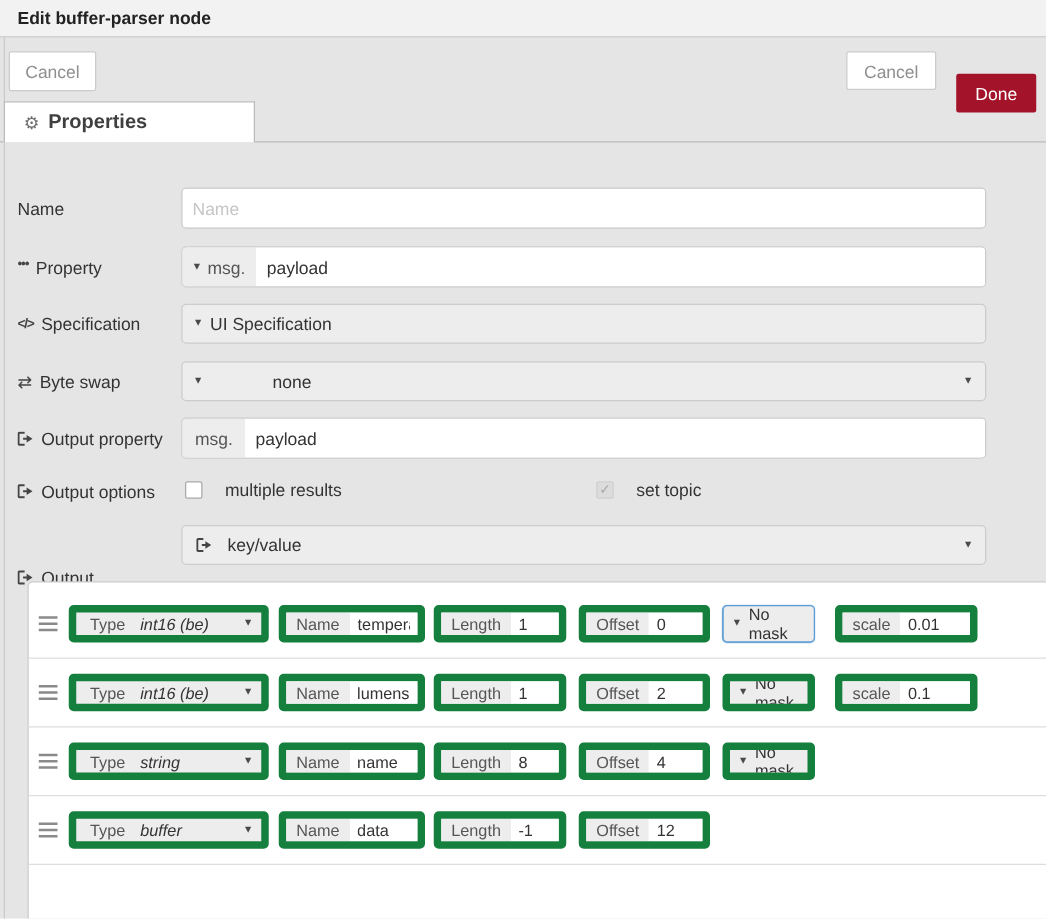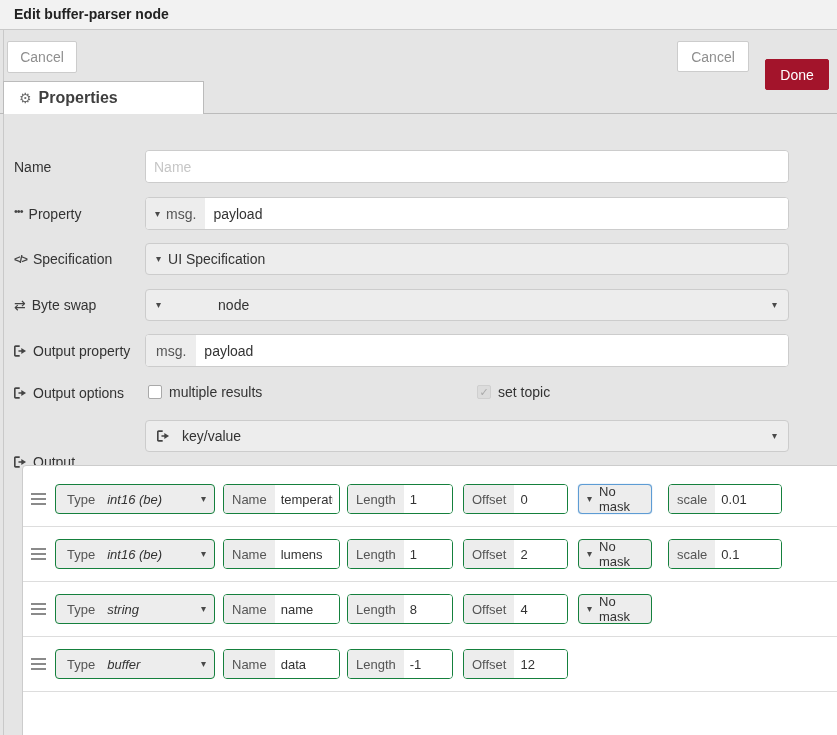--- a/index.html
+++ b/index.html
@@ -58,35 +58,35 @@
   #f-property { top:197px; height:33px; }
   #f-spec { top:243px; height:32px; align-items:center; gap:7px; padding-left:10px; color:#333; }
   #f-byteswap { top:289px; height:32px; align-items:center; padding-left:10px; color:#333; }
   #f-outprop { top:334px; height:33px; }
   #f-output { top:420px; height:32px; align-items:center; padding-left:11px; gap:12px; color:#333; }
 
   #f-byteswap .swap-word { margin-left:7px; color:#444;margin-top:44px; }
   #f-byteswap .swap-val { margin-left:15px; color:#333; }
 
   
-  .cbgroup { position:absolute; display:flex; align-items:center; gap:7px; }
+  .cbgroup { position:absolute; display:flex; align-items:center; gap:18px; }
   .cb { width:14px; height:14px; border:1px solid #a9a9a9; border-radius:2px; background:#fff; }
   .cb.checked-disabled { background:#dcdcdc; border-color:#cfcfcf; color:#a9a9a9;
     font-size:11px; line-height:13px; text-align:center; }
   .cblabel { font-size:14px; color:#333; }
   #cb-multi { left:148px; top:384px; }
   #cb-topic { left:477px; top:384px; }
 
   
   #rows-box { position:absolute; left:22px; top:465px; width:822px; height:290px;
     border:1px solid #ccc; border-radius:4px; background:#fff; }
   .sep { position:absolute; left:0; right:0; height:1px; background:#ddd; }
   .drag-handle { position:absolute; left:8px; width:15px; height:2px; background:#8a8a8a;
     box-shadow:0 5px 0 #8a8a8a, 0 10px 0 #8a8a8a; cursor:grab; }
-  .mini { position:absolute; height:30px; border:1px solid #15803d; border-radius:4px;
+  .mini { position:absolute; height:30px; border:6px solid #15803d; border-radius:4px;
     background:#fff; display:flex; align-items:stretch; overflow:hidden; font-size:13px; }
   .mini .mlabel { background:#ededed; color:#555; display:flex; align-items:center;
     padding:0 8px; flex:none; }
   .mini input { border:none; outline:none; flex:1; min-width:0; padding:0 6px;
     font-family:inherit; font-size:13px; color:#333; background:#fff; }
   .mini.gray { background:#ededed; align-items:center; }
   .type-select { padding:0 8px 0 11px; gap:0; cursor:pointer; }
   .type-select .tlabel { color:#555; }
   .type-select .tvalue { color:#333; margin-left:12px;font-style:italic; }
   .type-select .caret { margin-left:auto; align-self:center; }
@@ -170,21 +170,21 @@
   </div>
 
   <div class="fbox grayfill" id="f-spec">
     <span class="caret">▾</span>
     <span class="selval">UI Specification</span>
   </div>
 
   <div class="fbox grayfill" id="f-byteswap">
     <span class="caret">▾</span>
     <span class="swap-word">Swap</span>
-    <span class="swap-val">node</span>
+    <span class="swap-val">none</span>
     <span class="caret rcaret">▾</span>
   </div>
 
   <div class="fbox" id="f-outprop">
     <span class="prefix" style="padding:0 10px;">msg.</span>
     <input value="payload" style="">
   </div>
 
   <div class="cbgroup" id="cb-multi">
     <span class="cb"></span>

